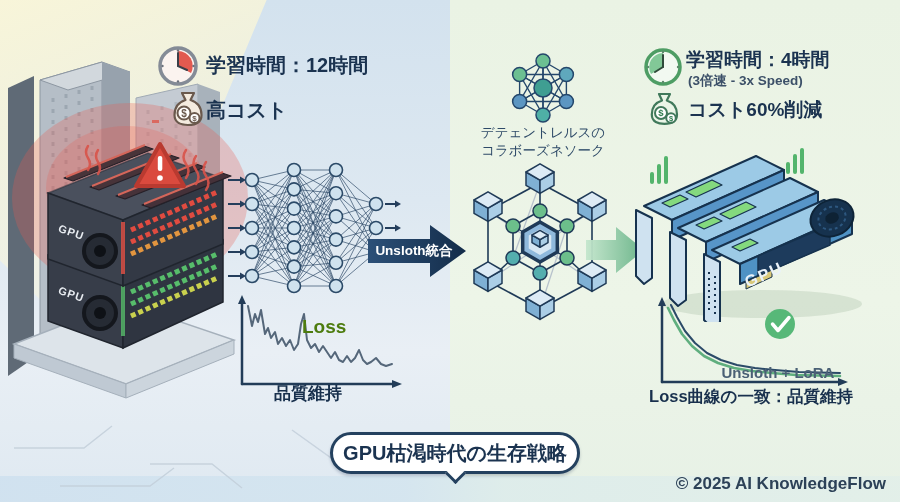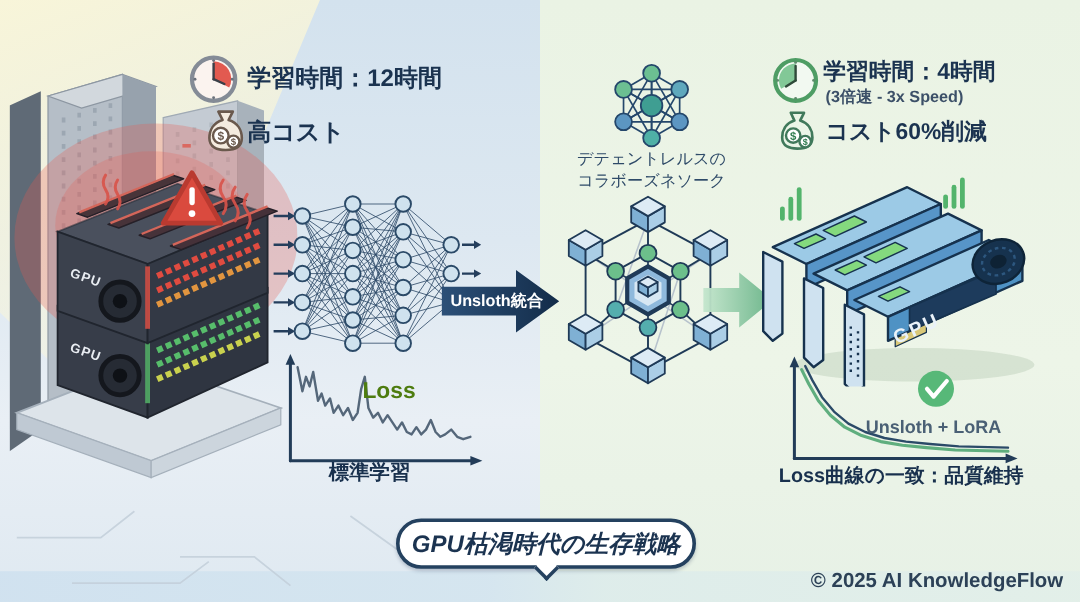--- a/index.html
+++ b/index.html
@@ -22,21 +22,21 @@
   .cap{font-size:13.5px;color:#2e4a68;text-align:center;line-height:18px;font-weight:500;}
   .cap-strong{font-size:15px;font-weight:600;color:#1d3a57;}
   .chart-caption{font-size:17px;font-weight:bold;color:#18304d;text-align:center;white-space:nowrap;}
   .loss-label{font-size:19px;font-weight:600;color:#4d7c0f;}
   .legend-label{font-size:15px;font-weight:bold;color:#4a6075;text-align:center;}
   .arrow-label{font-size:13.5px;font-weight:bold;color:#ffffff;text-align:center;white-space:nowrap;}
   .gpu-tag{font-size:11px;font-weight:bold;color:#e9edf2;letter-spacing:1px;}
   .gpu-tag-big{font-size:16px;font-weight:bold;color:#eaf2f9;letter-spacing:2px;}
   .bubble{position:absolute;left:330px;top:432px;width:250px;height:42px;background:#ffffff;
     border:3px solid #24415f;border-radius:24px;z-index:5;
-    display:flex;align-items:center;justify-content:center;box-shadow:0 2px 3px rgba(40,60,90,.25);font-style:italic;}
+    display:flex;align-items:center;justify-content:center;box-shadow:0 2px 3px rgba(40,60,90,.25);}
   .bubble-text{font-size:20px;font-weight:bold;color:#1b3350;white-space:nowrap;}
   .bubble-tail{position:absolute;left:448px;top:466px;width:15px;height:15px;background:#ffffff;
     border-right:3px solid #24415f;border-bottom:3px solid #24415f;transform:rotate(45deg);z-index:6;}
   .copyright{position:absolute;right:14px;bottom:8px;font-size:17px;font-weight:600;color:#2c4157;}
 </style>
 </head>
 <body>
 
 <div class="canvas">
 
@@ -325,21 +325,21 @@
   <svg class="abs" style="left:226px;top:292px;" width="184" height="108">
     <g stroke="#223c58" stroke-width="2.5" stroke-linecap="round">
       <line x1="16" y1="10" x2="16" y2="92"></line>
         <line x1="16" y1="92" x2="168" y2="92"></line>
     </g>
     <polygon points="12,12 16,3 20,12" fill="#223c58"></polygon>
     <polygon points="166,88 176,92 166,96" fill="#223c58"></polygon>
     <polyline id="curve-standard" fill="none" stroke-linejoin="round" stroke-linecap="round" points="22,14 26,34 29,22 32,30 35,18 39,42 42,36 45,46 49,40 52,52 56,46 60,54 64,48 68,58 72,52 75,32 78,22 81,48 85,56 89,52 93,60 97,54 101,60 105,66 109,60 113,68 117,70 121,64 125,70 129,66 133,58 137,68 141,72 145,70 150,66 155,72 160,74 166,72" stroke="#55677a" stroke-width="2"></polyline>
   </svg>
   <div class="abs loss-label" style="left:302px;top:316px;">Loss</div>
-  <div class="abs chart-caption" style="left:233px;top:382px;width:150px;">標準学習</div>
+  <div class="abs chart-caption" style="left:233px;top:382px;width:150px;">品質維持</div>
 
   <svg class="abs" style="left:368px;top:222px;" width="102" height="58">
     <defs>
       <linearGradient id="gradNavy" x1="0" y1="0" x2="1" y2="0">
         <stop offset="0" stop-color="#2c5078"></stop>
           <stop offset="1" stop-color="#132c49"></stop>
       </linearGradient>
     </defs>
     <polygon points="0,17 62,17 62,3 98,29 62,55 62,41 0,41" fill="url(#gradNavy)"></polygon>
   </svg>
@@ -505,21 +505,21 @@
     </g>
     <polygon points="12,10 16,1 20,10" fill="#223c58"></polygon>
     <polygon points="192,82 202,86 192,90" fill="#223c58"></polygon>
     <polyline id="curve-navy" fill="none" stroke-linejoin="round" stroke-linecap="round" points="25,9 31,21 39,35 49,47 61,57 75,64 91,69 109,72 129,74 153,76 194,77" stroke="#2b4a68" stroke-width="2"></polyline>
     <polyline id="curve-green" fill="none" stroke-linejoin="round" stroke-linecap="round" points="22,12 28,24 36,38 46,50 58,60 72,67 88,72 106,75 126,77 150,79 194,80" stroke="#5fae7e" stroke-width="2.6"></polyline>
     <g>
       <circle cx="134" cy="28" r="15" fill="#57b878"></circle>
       <path d="M126.5,28 l5.5,6.5 l11,-13" stroke="#ffffff" stroke-width="3.5" fill="none" stroke-linecap="round" stroke-linejoin="round"></path>
     </g>
   </svg>
-  <div class="abs legend-label" style="left:700px;top:348px;width:156px;">Unsloth + LoRA</div>
+  <div class="abs legend-label" style="left:700px;top:364px;width:156px;">Unsloth + LoRA</div>
   <div class="abs chart-caption" style="left:638px;top:386px;width:226px;font-size:16.5px;">Loss曲線の一致：品質維持</div>
 
   <div class="bubble">
     <span class="bubble-text">GPU枯渇時代の生存戦略</span>
   </div>
   <div class="bubble-tail"></div>
 
   <div class="copyright">© 2025 AI KnowledgeFlow</div>
 </div>
 

